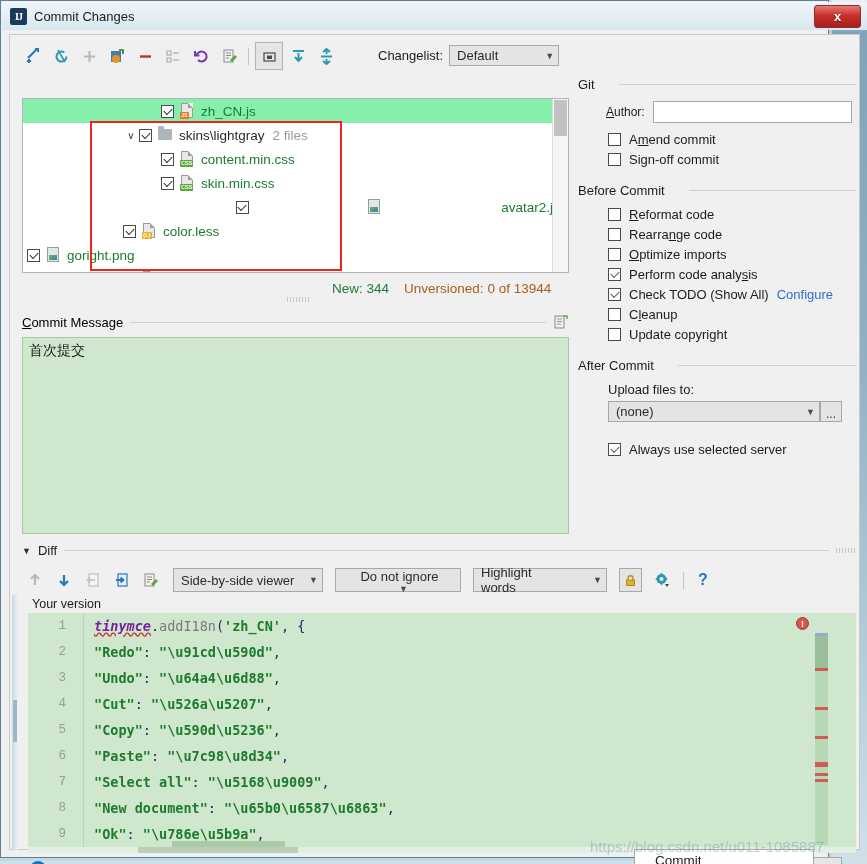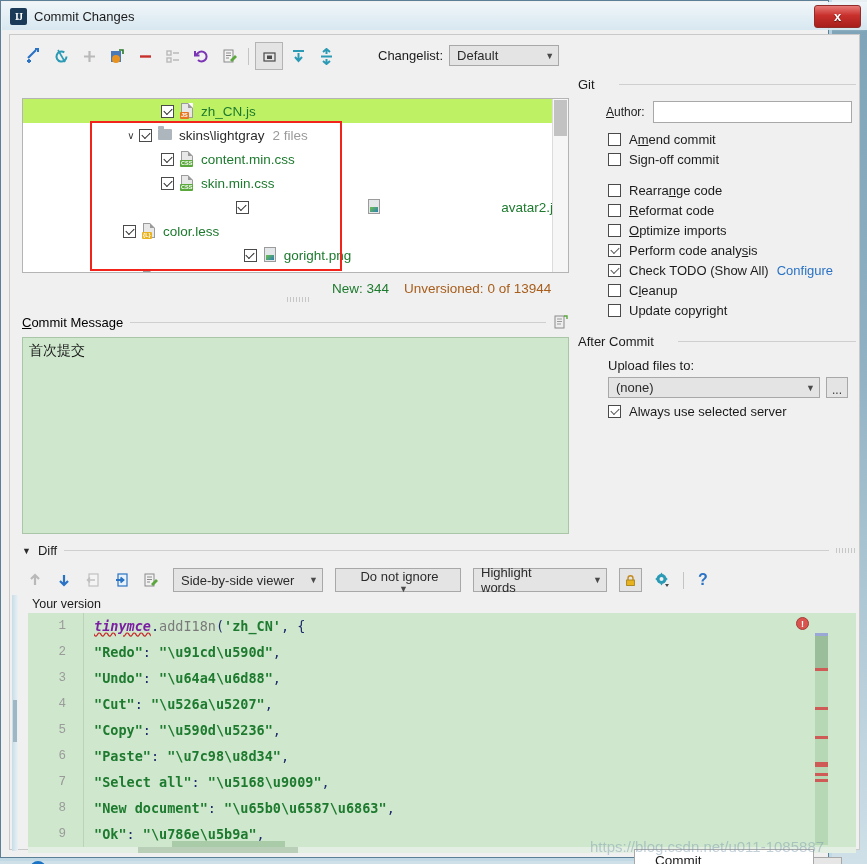--- a/index.html
+++ b/index.html
@@ -84,21 +84,21 @@
 
   
   .tree-wrap{
     position:absolute; left:12px; top:63px; width:547px; height:175px;
     background:#fff; border:1px solid #b4b4b4; box-sizing:border-box; overflow:hidden;
   }
   .tree-row{
     height:24px; display:flex; align-items:center; font-size:13.5px;
     padding-left:4px; white-space:nowrap;
   }
-  .tree-row.selected{background:#bef264;text-align:center;}
+  .tree-row.selected{background:#86efac;text-align:center;}
   .twisty{width:16px;text-align:center;color:#3b3b3b;font-size:10px;}
   .cb{
     width:13px;height:13px;border:1px solid #4a4a4a;background:#fff;
     display:inline-flex;align-items:center;justify-content:center;
     margin-right:6px;box-sizing:border-box;flex:0 0 auto;
   }
   .cb.checked::after{
     content:"";width:7px;height:4px;border-left:1.6px solid #2b2b2b;
     border-bottom:1.6px solid #2b2b2b;transform:rotate(-45deg);margin-bottom:2px;
   }
@@ -185,21 +185,21 @@
     width:13px;height:13px;border:1px solid #4a4a4a;background:#fff;
     display:inline-flex;align-items:center;justify-content:center;box-sizing:border-box;flex:0 0 auto;
   }
   .chk.checked::after{
     content:"";width:7px;height:4px;border-left:1.6px solid #555;
     border-bottom:1.6px solid #555;transform:rotate(-45deg);margin-bottom:2px;
   }
   .u{text-decoration:underline;}
   .link{color:#2a72c4;}
   .upload-label{font-size:13px;color:#1b1b1b;margin:0 0 4px 30px;}
-  .upload-row{display:flex;align-items:center;gap:6px;margin:0 0 6px 30px;}
+  .upload-row{display:flex;align-items:center;margin:0 0 20px 30px;}
   #upload-combo{width:212px;}
   .dots-btn{
     width:22px;height:21px;background:#e4e4e4;border:1px solid #a8a8a8;
     display:flex;align-items:flex-end;justify-content:center;
     font-size:12px;color:#3b3b3b;box-sizing:border-box;line-height:10px;padding-bottom:2px;
   }
 
   
   .diff-header{
     position:absolute;left:12px;top:508px;width:834px;
@@ -454,21 +454,21 @@
             </div>
             <div class="tree-row" style="padding-left: 100px;">
               <span class="twisty" style="width: 0px;"></span>
               <span class="cb checked"></span>
               <span class="fi">
                 <span class="fi-doc"></span>
                 <span class="fi-badge" style="background:#e8b31f">{L}</span>
               </span>
               <span class="fname">color.less</span>
             </div>
-            <div class="tree-row" style=" justify-content: center;">
+            <div class="tree-row" style="">
               <span class="twisty" style="width: 0px;"></span>
               <span class="cb checked"></span>
               <span class="fi">
                 <span class="fi-img"></span>
               </span>
               <span class="fname">goright.png</span>
             </div>
             <div class="tree-row" style="padding-left: 100px;">
               <span class="twisty" style="width: 0px;"></span>
               <span class="cb checked"></span>
@@ -520,28 +520,32 @@
 
         <div class="chk-row">
           <span class="chk"></span>
           <span>A<span class="u">m</span>end commit</span>
         </div>
         <div class="chk-row" style="margin-bottom:16px;">
           <span class="chk"></span>
           <span>Si<span class="u">g</span>n-off commit</span>
         </div>
 
-
+        <div class="rsect">
+          <span>Before Commit</span>
+          <span class="ln"></span>
+        </div>
+
+        <div class="chk-row">
+          <span class="chk"></span>
+          <span><span class="u">R</span>eformat code</span>
+        </div>
         <div class="chk-row">
           <span class="chk"></span>
           <span>Rearra<span class="u">n</span>ge code</span>
-        </div>
-        <div class="chk-row">
-          <span class="chk"></span>
-          <span><span class="u">R</span>eformat code</span>
         </div>
         <div class="chk-row">
           <span class="chk"></span>
           <span><span class="u">O</span>ptimize imports</span>
         </div>
         <div class="chk-row">
           <span class="chk checked"></span>
           <span>Perform code analy<span class="u">s</span>is</span>
         </div>
         <div class="chk-row">

